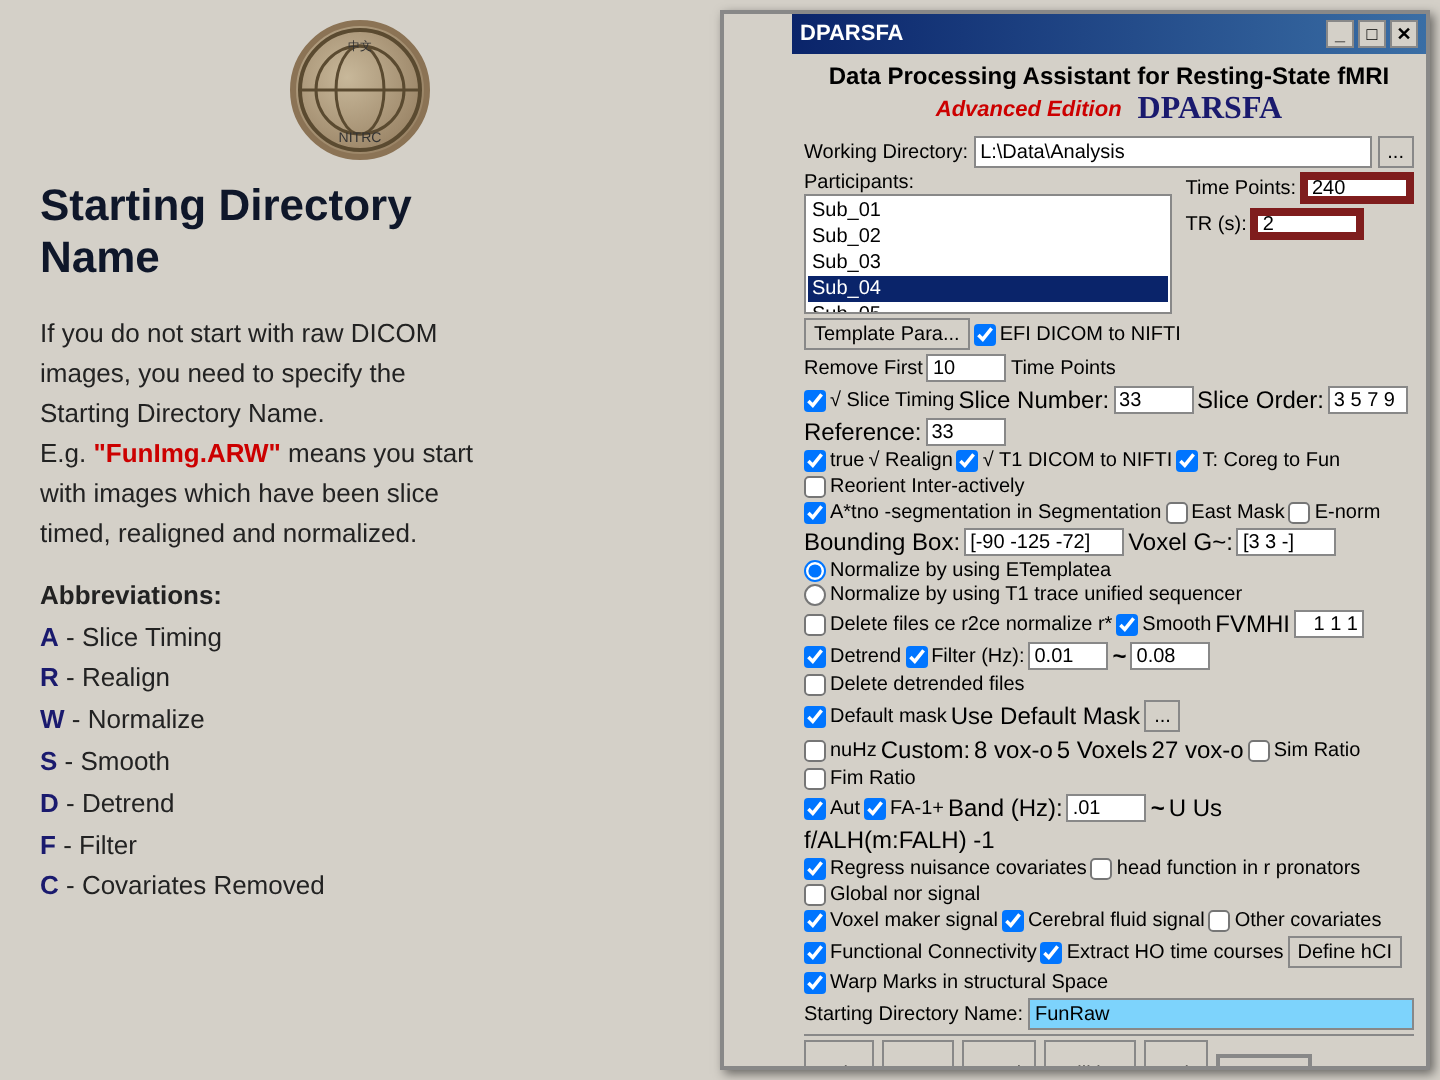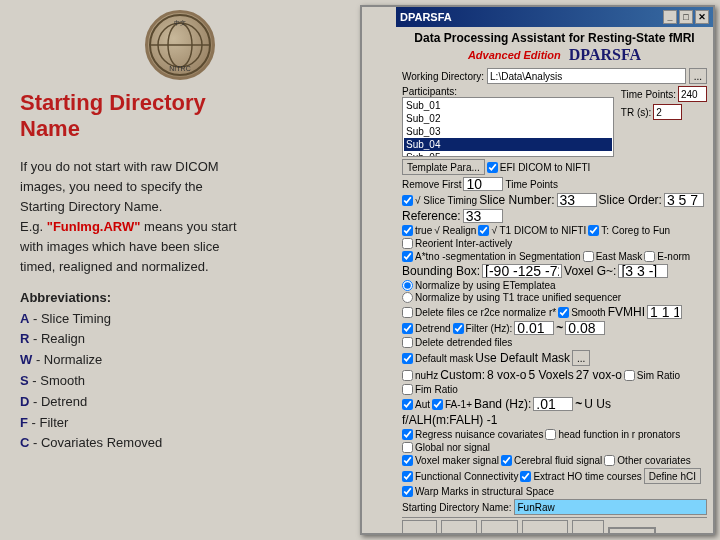--- a/index.html
+++ b/index.html
@@ -47,21 +47,21 @@
     }
 
     .title-block {
       margin-bottom: 14px;
       padding-left: 5px;
     }
 
     .title-block h1 {
       font-size: 22px;
       font-weight: bold;
-      color: #b91c1c;
+      color: #0f172a;
       line-height: 1.2;
     }
 
     .description {
       font-size: 13px;
       color: #222;
       line-height: 1.55;
       padding-left: 5px;
       margin-bottom: 12px;
     }
@@ -241,24 +241,24 @@
       margin-left: 3px;
     }
 
     .side-label {
       font-size: 10px;
       color: #000;
       white-space: nowrap;
     }
 
     .side-input {
-      width: 29px;
+      width: 57px;
       height: 16px;
       background: white;
-      border: 1px solid #7f1d1d;
+      border: 4px solid #7f1d1d;
       font-size: 10px;
       padding: 0 2px;
     }
 
     .checkbox-row {
       display: flex;
       align-items: center;
       margin-bottom: 2px;
       gap: 2px;
       flex-wrap: wrap;
@@ -272,21 +272,21 @@
     }
 
     .cb-item input[type=checkbox] {
       width: 11px;
       height: 11px;
     }
 
     .inline-input {
       width: 40px;
       height: 14px;
-      font-size: 14px;
+      font-size: 10px;
       background: white;
       border: 1px solid #888;
       padding: 0 2px;
     }
 
     .radio-group {
       display: flex;
       flex-direction: column;
       gap: 1px;
       margin-bottom: 2px;
@@ -542,21 +542,21 @@
       <div class="checkbox-row">
         <div class="cb-item">
           <input type="checkbox" style="">
           <span>Delete files ce r2ce normalize r*</span>
         </div>
         <div class="cb-item">
           <input type="checkbox" checked="" style="">
           <span>Smooth</span>
         </div>
         <span>FVMHI</span>
-        <input class="inline-input" style="width: 35px;" type="text" value="1 1 1">
+        <input class="inline-input" style="width: 35px; text-align: right;" type="text" value="1 1 1">
       </div>
 
       <div class="checkbox-row">
         <div class="cb-item">
           <input type="checkbox" checked="" style="">
           <span>Detrend</span>
         </div>
         <div class="cb-item">
           <input type="checkbox" checked="" style="">
           <span>Filter (Hz):</span>

